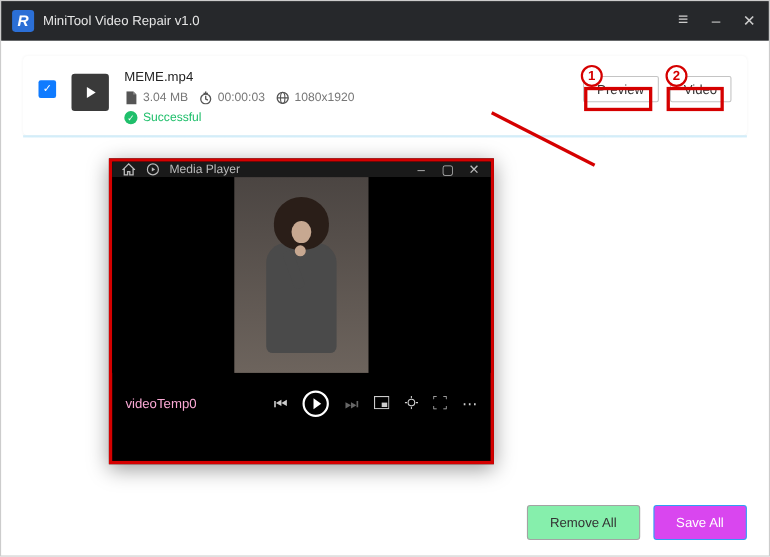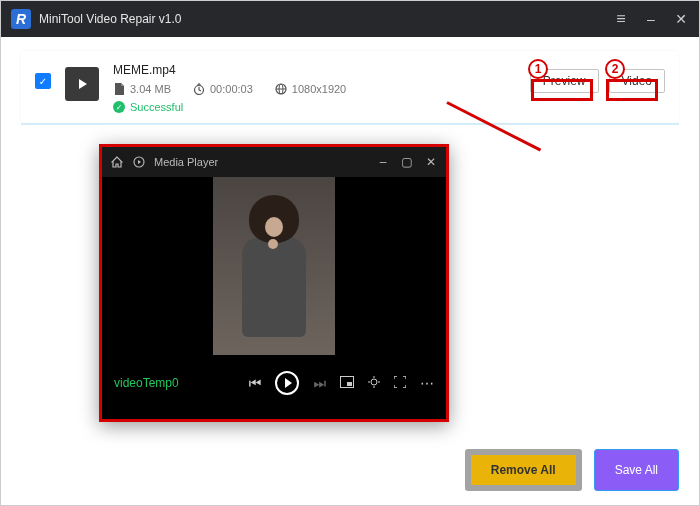--- a/index.html
+++ b/index.html
@@ -14,65 +14,65 @@
   
   .content { padding: 14px 20px 0 20px; }
   
   .file-card { background: #fff; border-radius: 4px; padding: 12px 14px 10px 14px; display: flex; align-items: flex-start; gap: 14px; box-shadow: 0 0 3px rgba(0,0,0,0.05); }
   .check-wrap { width: 16px; height: 16px; background: #0f7bff; border-radius: 2px; display: flex; align-items: center; justify-content: center; margin-top: 10px; }
   .chk { color: #fff; font-size: 10px; }
   .thumb { width: 34px; height: 34px; background: #3a3a3a; border-radius: 3px; display: flex; align-items: center; justify-content: center; margin-top: 4px; }
   .thumb-play { width: 0; height: 0; border-left: 8px solid #fff; border-top: 5px solid transparent; border-bottom: 5px solid transparent; margin-left: 2px; }
   .file-info { flex: 1; }
   .file-name { font-size: 12px; font-weight: 400; color: #222; margin-bottom: 6px; }
-  .meta-row { display: flex; align-items: center; gap: 22px; font-size: 11px; color: #777; }
+  .meta-row { display: flex; align-items: center; gap: 10px; font-size: 11px; color: #777; }
   .meta-item { display: flex; align-items: center; gap: 5px; }
   .meta-ico { width: 12px; height: 12px; display: inline-flex; align-items: center; justify-content: center; color: #555; font-size: 11px; }
   .status-row { display: flex; align-items: center; gap: 5px; margin-top: 6px; font-size: 11px; color: #1fbf6b; }
   .status-dot { width: 12px; height: 12px; background: #1fbf6b; border-radius: 50%; display: flex; align-items: center; justify-content: center; color: #fff; font-size: 8px; }
   .file-actions { display: flex; gap: 10px; align-items: center; padding-top: 6px; }
   .act-btn { border: 1px solid #c4c4c4; background: #fff; padding: 4px 12px; font-size: 12px; color: #333; cursor: pointer; border-radius: 2px; }
   
   .divider { height: 2px; background: linear-gradient(#cdeaf7,#d8f0fb); margin: 0 20px; }
   
   
   .anno-num { position: absolute; width: 20px; height: 20px; border: 2px solid #d50000; border-radius: 50%; background: #fff; color: #d50000; font-size: 12px; font-weight: bold; display: flex; align-items: center; justify-content: center; z-index: 30; }
   .anno-box { position: absolute; border: 3px solid #d50000; z-index: 20; pointer-events: none; }
   .anno-line { position: absolute; background: #d50000; z-index: 19; }
   
   
   .player { position: absolute; left: 98px; top: 143px; width: 350px; height: 278px; background: #000; border: 3px solid #d50000; z-index: 25; box-shadow: 0 4px 18px rgba(0,0,0,0.4); }
-  .player-bar { height: 30px; background: #1a1a1a; display: flex; align-items: center; padding: 0 8px; color: #bbb; font-size: 11px; justify-content: space-between; }
+  .player-bar { height: 14px; background: #1a1a1a; display: flex; align-items: center; padding: 0 8px; color: #bbb; font-size: 11px; justify-content: space-between; }
   .pb-left { display: flex; align-items: center; gap: 8px; flex: 1; }
   .pb-ico { width: 14px; height: 14px; display: flex; align-items: center; justify-content: center; }
   .pb-right { display: flex; gap: 10px; font-size: 12px; }
   .pb-wbtn { cursor: pointer; width: 14px; text-align: center; }
   .player-video { height: 178px; background: #000; display: flex; justify-content: center; position: relative; }
   .vid-frame { width: 122px; height: 100%; background: linear-gradient(#4b4542, #6d645d); position: relative; overflow: hidden; }
   .figure { position: absolute; left: 50%; top: 18px; transform: translateX(-50%); width: 80px; height: 150px; }
   .hair { width: 50px; height: 48px; background: #2a1e18; border-radius: 50% 50% 45% 45%; position: absolute; left: 15px; top: 0; }
   .face { width: 18px; height: 20px; background: #c7a891; border-radius: 50%; position: absolute; left: 31px; top: 22px; }
   .bodyshape { width: 64px; height: 100px; background: #4a4a4a; position: absolute; top: 42px; left: 8px; border-radius: 18px 18px 6px 6px; }
   .arm { width: 10px; height: 36px; background: #4a4a4a; position: absolute; top: 48px; left: 28px; transform: rotate(-20deg); border-radius: 4px; }
   .hand { width: 10px; height: 10px; background: #c7a891; border-radius: 50%; position: absolute; top: 44px; left: 34px; }
   
   .player-controls { padding: 6px 12px 8px 12px; color: #eee; font-size: 10px; }
   .prog-row { display: flex; align-items: center; gap: 8px; }
   .prog-track { flex: 1; height: 3px; background: #555; position: relative; border-radius: 2px; }
   .prog-handle { position: absolute; left: 10px; top: -4px; width: 10px; height: 10px; background: #ff7a00; border-radius: 50%; }
   .ctl-row { display: flex; align-items: center; justify-content: space-between; margin-top: 10px; }
-  .vid-name { font-size: 12px; color: #22c55e; }
+  .vid-name { font-size: 12px; color: #f9a8d4; }
   .ctl-icons { display: flex; align-items: center; gap: 14px; color: #ccc; font-size: 14px; }
   .play-circle { width: 24px; height: 24px; border: 2px solid #fff; border-radius: 50%; display: flex; align-items: center; justify-content: center; }
   .play-tri { width: 0; height: 0; border-left: 7px solid #fff; border-top: 5px solid transparent; border-bottom: 5px solid transparent; margin-left: 2px; }
   
   .footer { position: absolute; bottom: 14px; right: 20px; display: flex; gap: 12px; }
   .fbtn { padding: 8px 20px; font-size: 12px; border-radius: 3px; cursor: pointer; }
-  .fbtn.remove { background: #eab308; border: 6px solid #a3a3a3; color: #333; font-weight: bold; }
-  .fbtn.save { background: #8b5cf6; border: 1px solid #2f9df4; color: #fff; }
+  .fbtn.remove { background: #86efac; border: 1px solid #a3a3a3; color: #333; }
+  .fbtn.save { background: #d946ef; border: 1px solid #2f9df4; color: #fff; }
 </style>
 </head>
 <body>
 
 <div class="titlebar">
   <div class="app-logo">R</div>
   <div class="app-title">MiniTool Video Repair v1.0</div>
   <div class="win-controls">
     <span class="win-btn burger">≡</span>
     <span class="win-btn">–</span>

